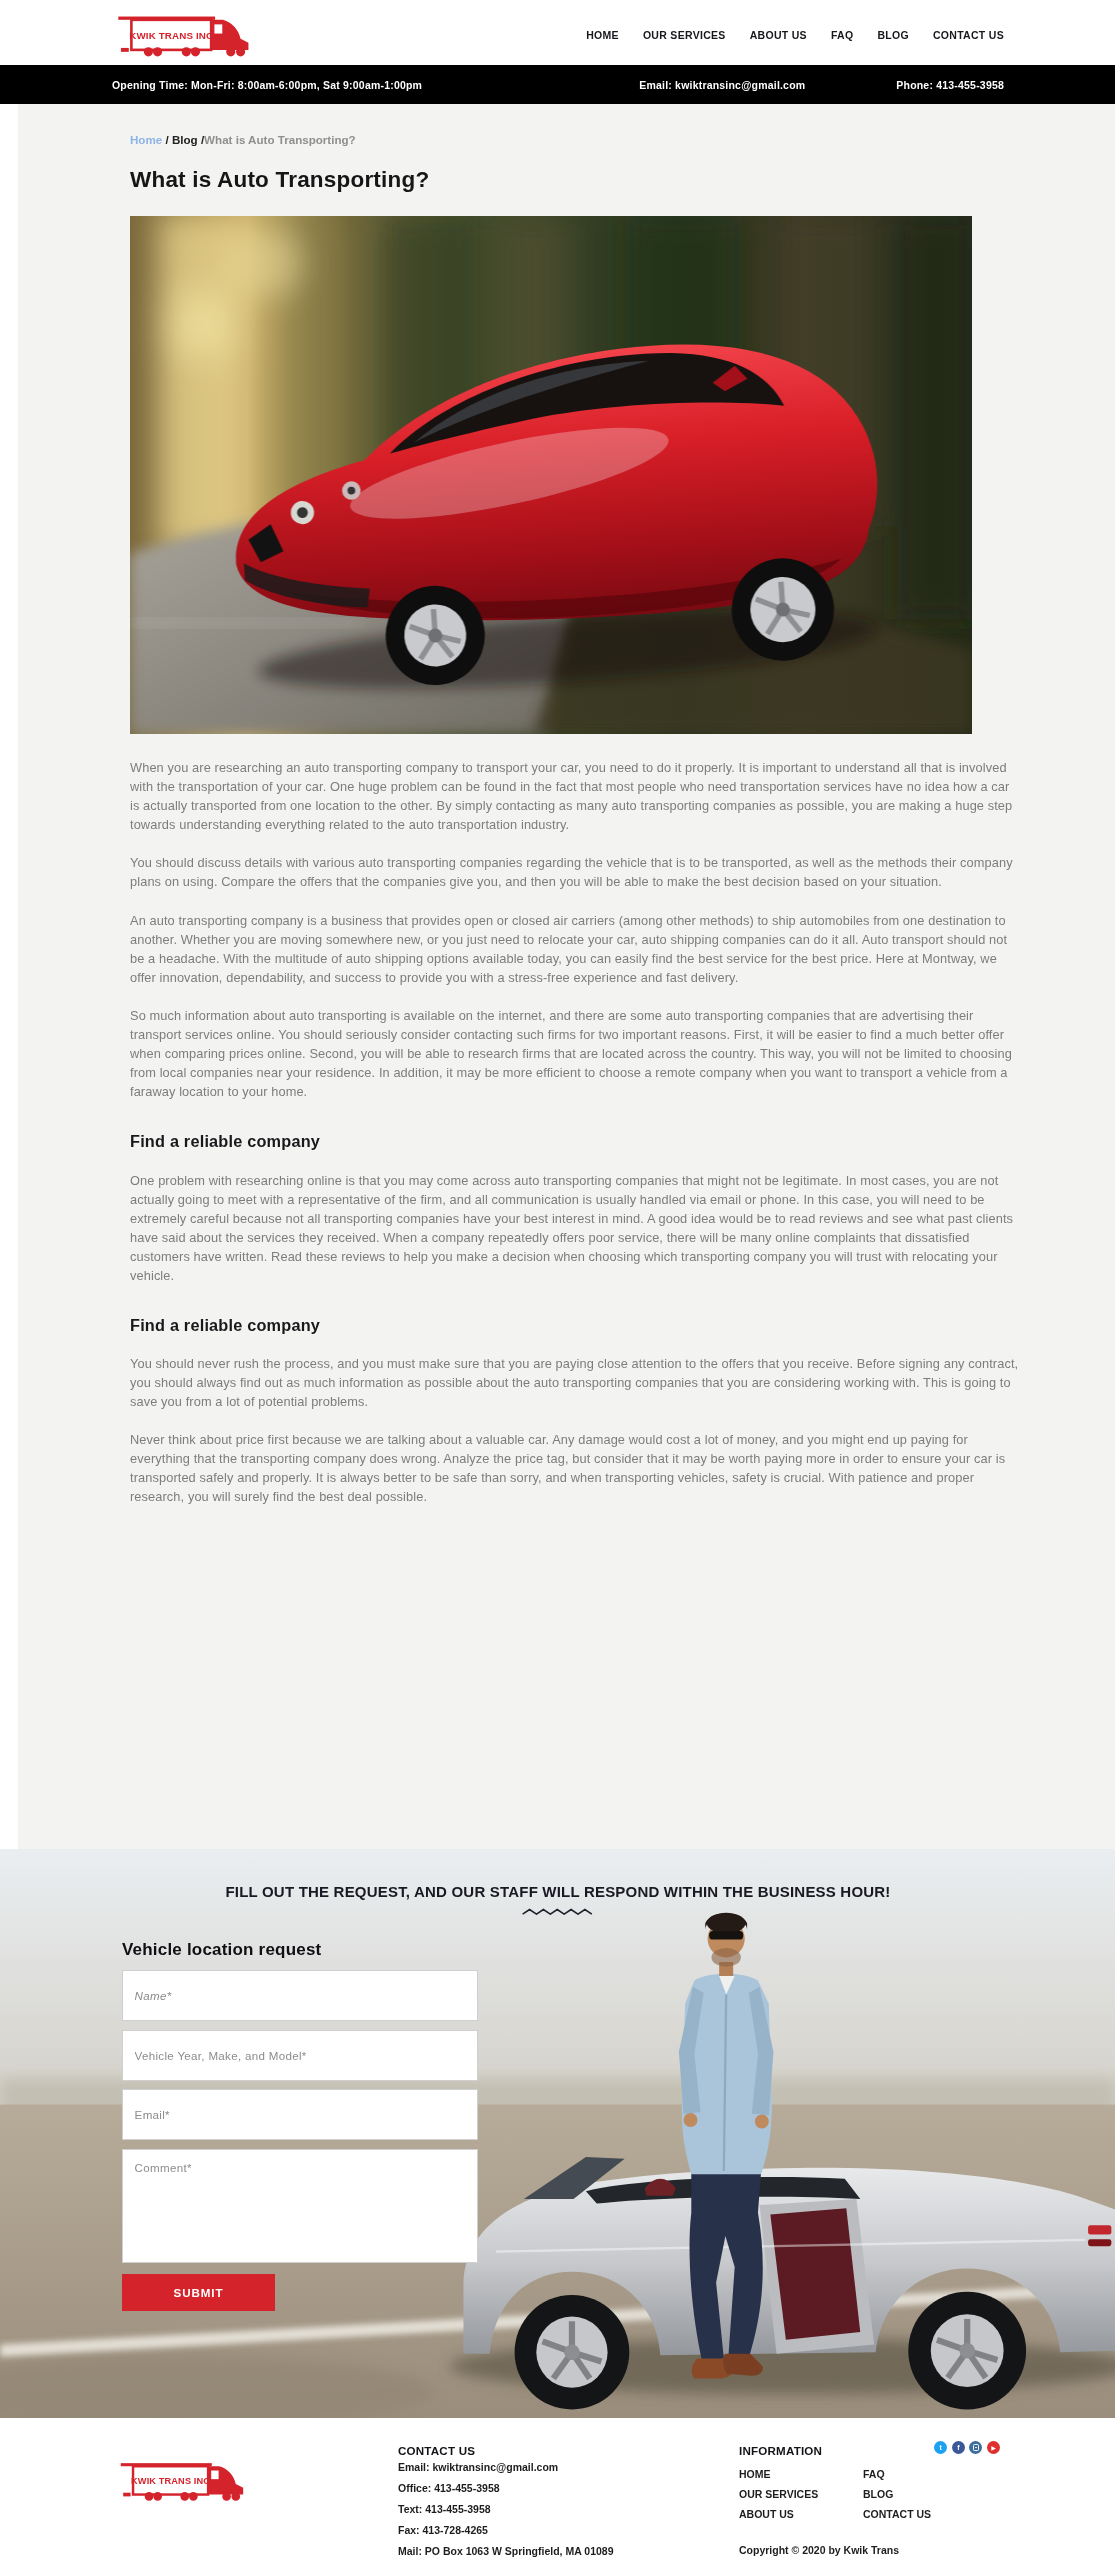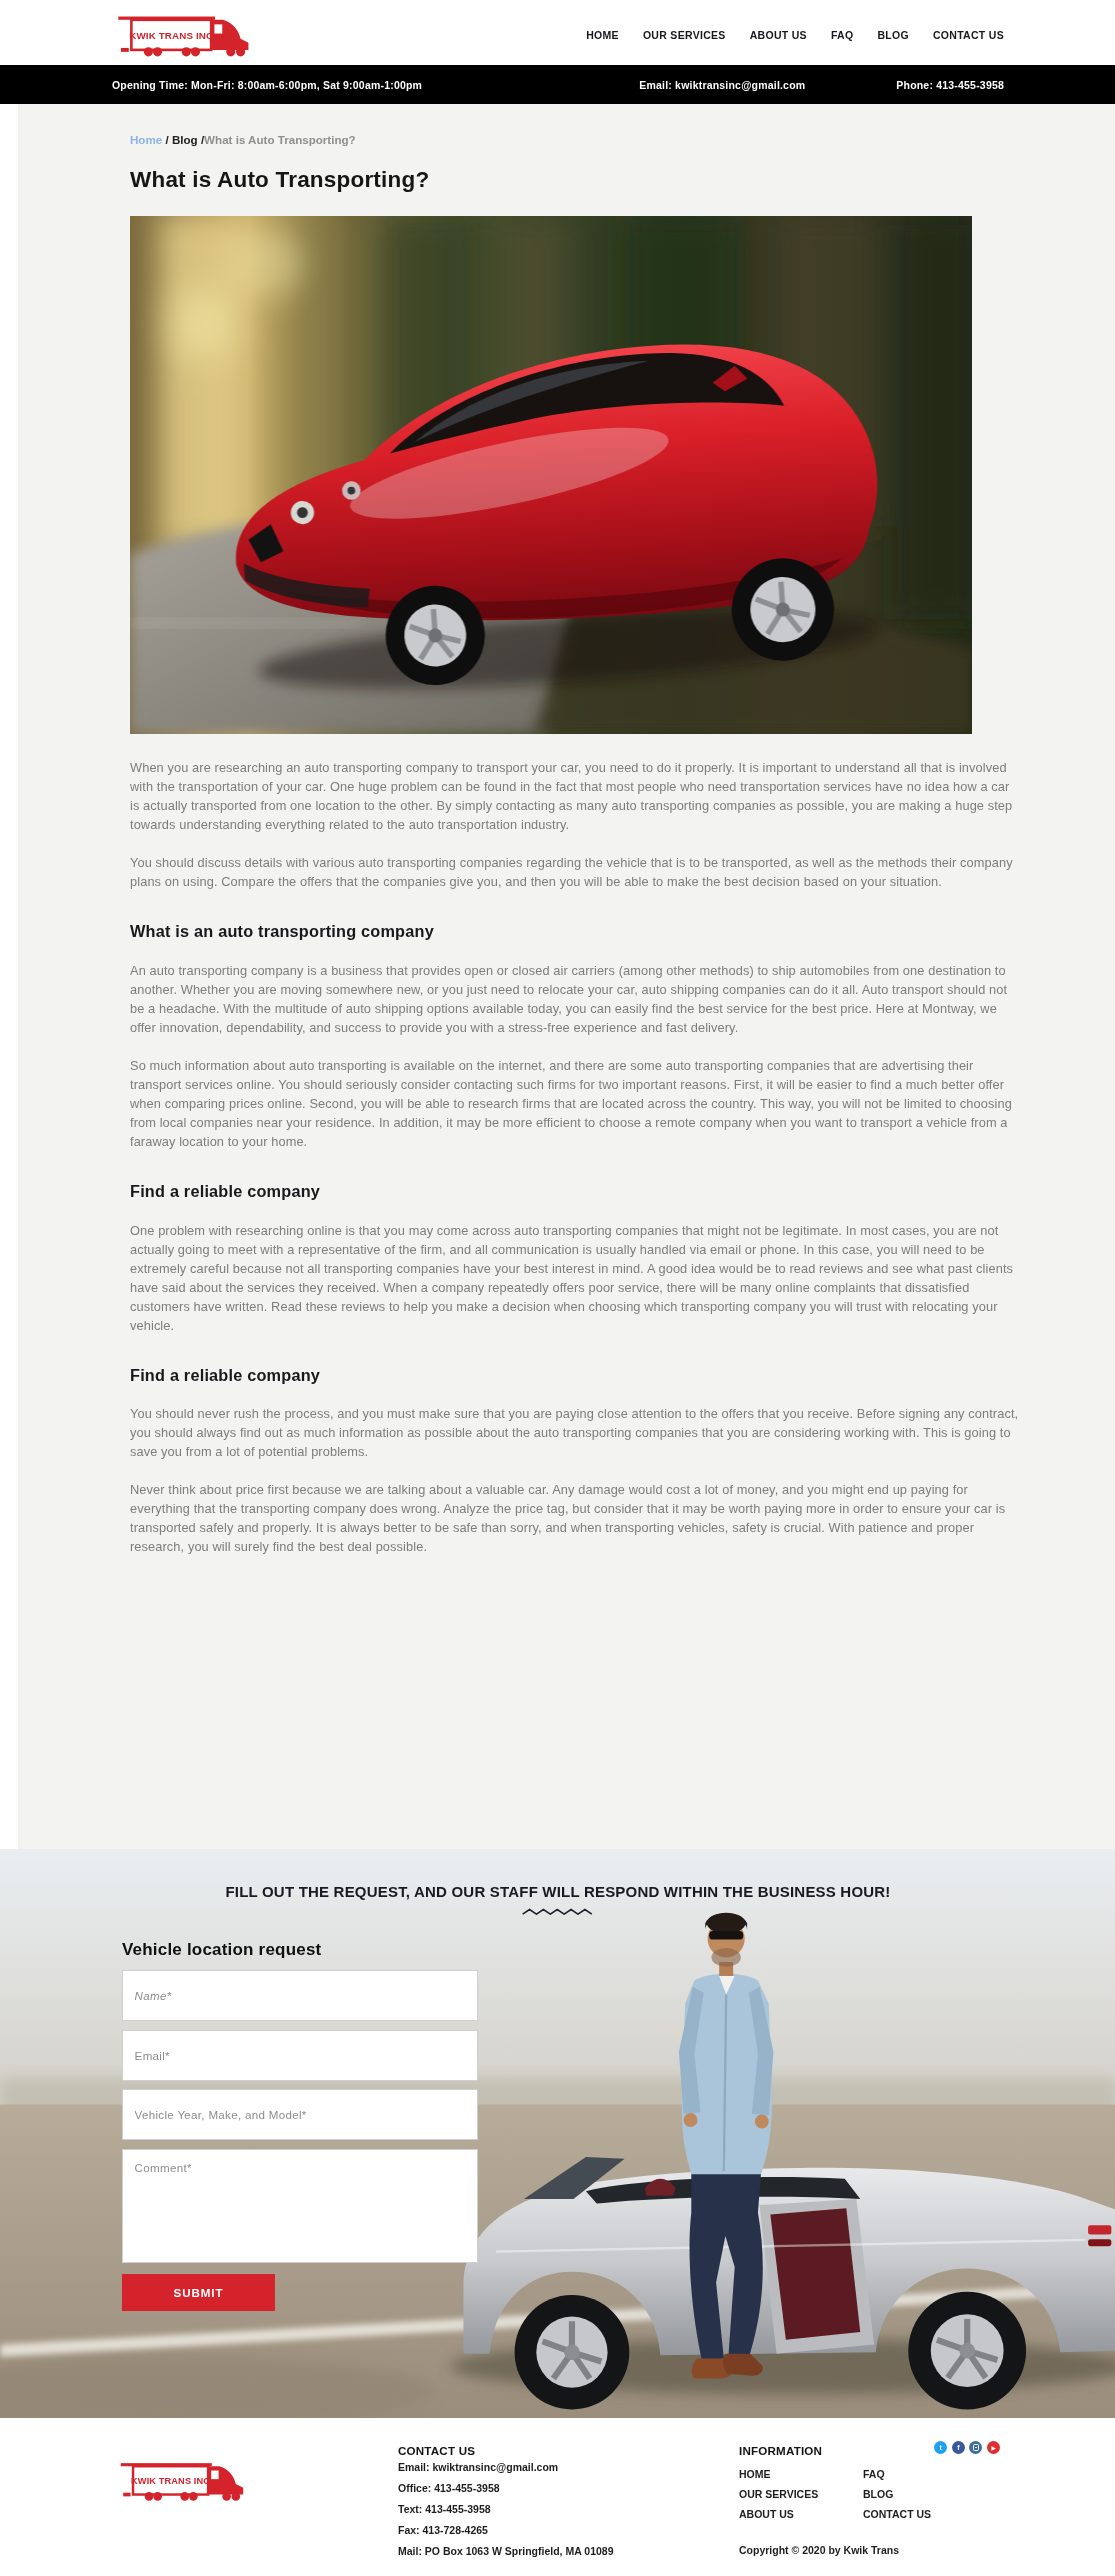--- a/index.html
+++ b/index.html
@@ -196,21 +196,20 @@
           <line x1="760" y1="468" x2="781" y2="498"></line>
         </g>
         <circle cx="760" cy="468" r="9" fill="#6f7073"></circle>
       </g>
     </g>
   </svg>
 
   <div class="article-body">
     <p>When you are researching an auto transporting company to transport your car, you need to do it properly. It is important to understand all that is involved with the transportation of your car. One huge problem can be found in the fact that most people who need transportation services have no idea how a car is actually transported from one location to the other. By simply contacting as many auto transporting companies as possible, you are making a huge step towards understanding everything related to the auto transportation industry.</p>
     <p>You should discuss details with various auto transporting companies regarding the vehicle that is to be transported, as well as the methods their company plans on using. Compare the offers that the companies give you, and then you will be able to make the best decision based on your situation.</p>
-    <h3>What is an auto transporting company</h3>
     <p>An auto transporting company is a business that provides open or closed air carriers (among other methods) to ship automobiles from one destination to another. Whether you are moving somewhere new, or you just need to relocate your car, auto shipping companies can do it all. Auto transport should not be a headache. With the multitude of auto shipping options available today, you can easily find the best service for the best price. Here at Montway, we offer innovation, dependability, and success to provide you with a stress-free experience and fast delivery.</p>
     <p>So much information about auto transporting is available on the internet, and there are some auto transporting companies that are advertising their transport services online. You should seriously consider contacting such firms for two important reasons. First, it will be easier to find a much better offer when comparing prices online. Second, you will be able to research firms that are located across the country. This way, you will not be limited to choosing from local companies near your residence. In addition, it may be more efficient to choose a remote company when you want to transport a vehicle from a faraway location to your home.</p>
     <h3>Find a reliable company</h3>
     <p>One problem with researching online is that you may come across auto transporting companies that might not be legitimate. In most cases, you are not actually going to meet with a representative of the firm, and all communication is usually handled via email or phone. In this case, you will need to be extremely careful because not all transporting companies have your best interest in mind. A good idea would be to read reviews and see what past clients have said about the services they received. When a company repeatedly offers poor service, there will be many online complaints that dissatisfied customers have written. Read these reviews to help you make a decision when choosing which transporting company you will trust with relocating your vehicle.</p>
     <h3>Find a reliable company</h3>
     <p>You should never rush the process, and you must make sure that you are paying close attention to the offers that you receive. Before signing any contract, you should always find out as much information as possible about the auto transporting companies that you are considering working with. This is going to save you from a lot of potential problems.</p>
     <p>Never think about price first because we are talking about a valuable car. Any damage would cost a lot of money, and you might end up paying for everything that the transporting company does wrong. Analyze the price tag, but consider that it may be worth paying more in order to ensure your car is transported safely and properly. It is always better to be safe than sorry, and when transporting vehicles, safety is crucial. With patience and proper research, you will surely find the best deal possible.</p>
   </div>
 </main>
 
@@ -299,22 +298,22 @@
 
   <div class="request-content">
     <h2 class="request-banner">FILL OUT THE REQUEST, AND OUR STAFF WILL RESPOND WITHIN THE BUSINESS HOUR!</h2>
     <svg class="zigzag" width="74" height="7.7" viewBox="0 0 96 10">
       <polyline points="2,8 11,2 20,8 29,2 38,8 47,2 56,8 65,2 74,8 83,2 92,8" fill="none" stroke="#20202a" stroke-width="2"></polyline>
     </svg>
 
     <form class="vform">
       <div class="vform-title">Vehicle location request</div>
       <input type="text" placeholder="Name*" style="">
+      <input type="text" placeholder="Vehicle Year, Make, and Model*" style="">
       <input type="text" placeholder="Email*" style="">
-      <input type="text" placeholder="Vehicle Year, Make, and Model*" style="">
       <textarea placeholder="Comment*" style=""></textarea>
       <button type="button" class="submit-btn">SUBMIT</button>
     </form>
   </div>
 </section>
 
 <footer class="site-footer">
   <div class="f-logo">
     <svg viewBox="0 0 230 78" width="159" height="48">
       <rect x="0" y="10" width="148" height="5" fill="#d4232b"></rect>

